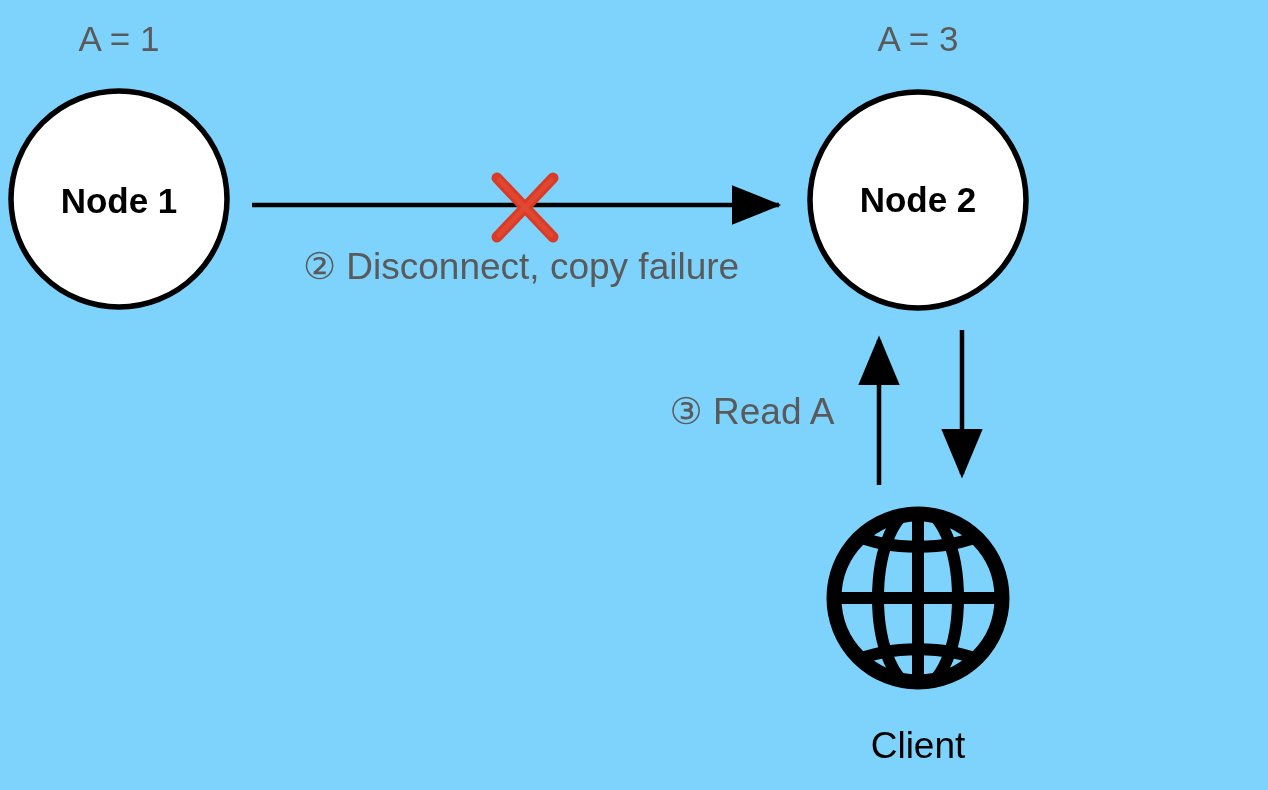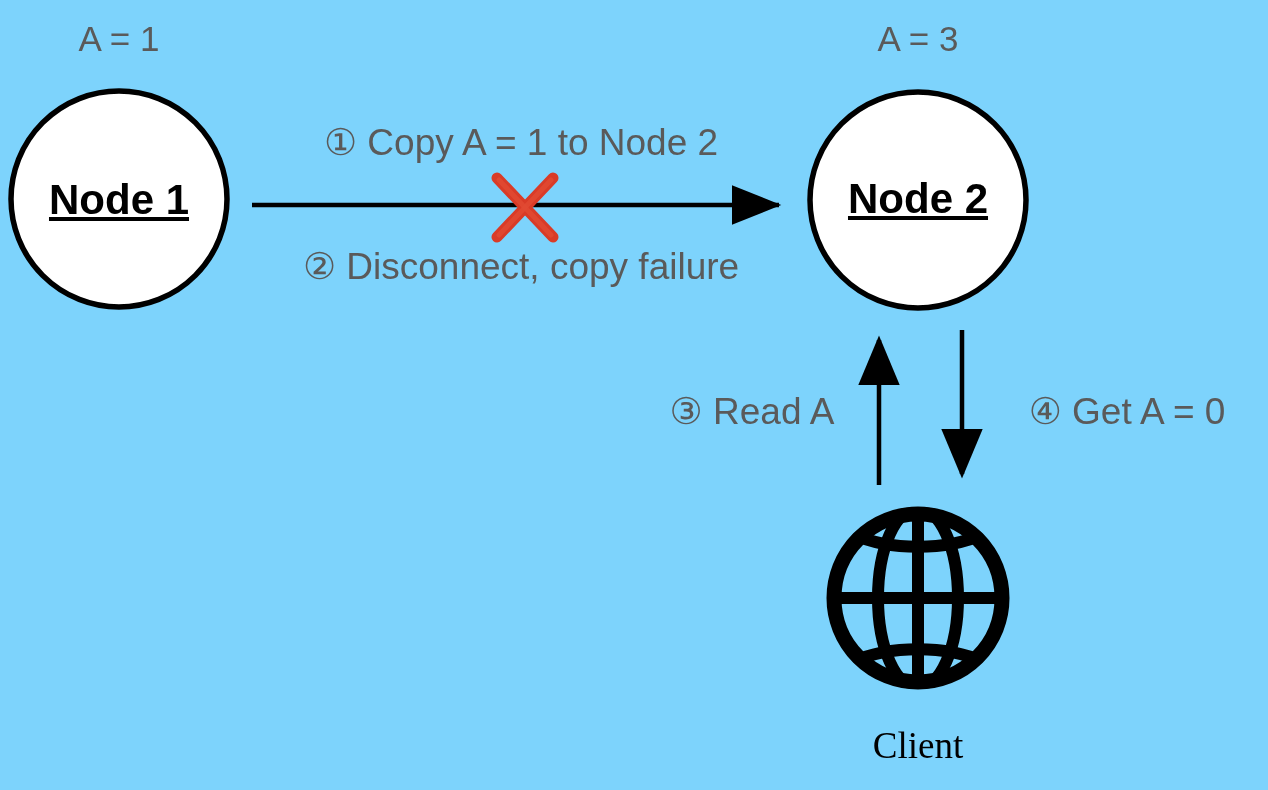--- a/index.html
+++ b/index.html
@@ -35,29 +35,27 @@
     font-size: 37px;
     font-weight: 400;
   }
   .state-label {
     color: #5a5a5a;
     font-size: 35px;
     font-weight: 400;
   }
   .node-label {
     color: #000000;
-    font-size: 42px;
+    font-size: 35px;
     font-weight: 700;
-    text-decoration: underline;
   }
   .client-label {
     color: #000000;
     font-size: 37px;
     font-weight: 400;
-    font-family: Liberation Serif, serif;
   }
   .center-x {
     transform: translateX(-50%);
   }
   .center-xy {
     transform: translate(-50%, -50%);
   }
 </style>
 </head>
 <body>
@@ -110,23 +108,21 @@
   </svg>
 
   <div class="txt state-label center-x" style="left:119px; top:21px;">A = 1</div>
 
   <div class="txt state-label center-x" style="left:918px; top:21px;">A = 3</div>
 
   <div class="txt node-label center-xy" style="left:119px; top:200px;">Node 1</div>
 
   <div class="txt node-label center-xy" style="left:918px; top:199px;">Node 2</div>
 
-  <div class="txt gray-label center-x" style="left:521px; top:124px;">①  Copy A = 1 to Node 2</div>
 
   <div class="txt gray-label center-x" style="left:521px; top:248px;">②  Disconnect, copy failure</div>
 
   <div class="txt gray-label center-x" style="left:752px; top:393px;">③  Read A</div>
 
-  <div class="txt gray-label center-x" style="left:1127px; top:393px;">④  Get A = 0</div>
 
   <div class="txt client-label center-x" style="left:918px; top:727px;">Client</div>
 
 </div>
 
 </body></html>

